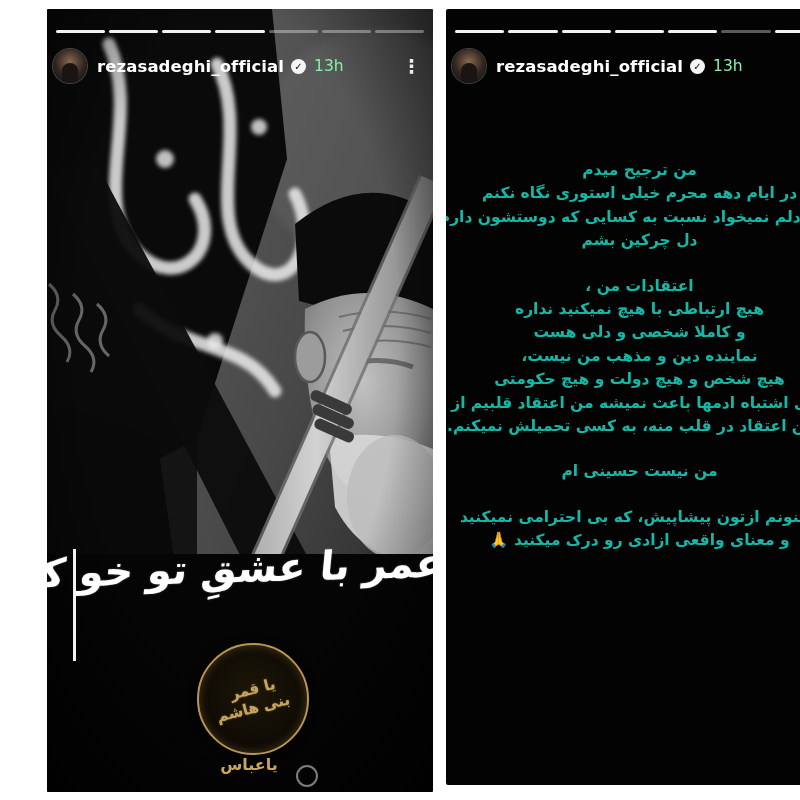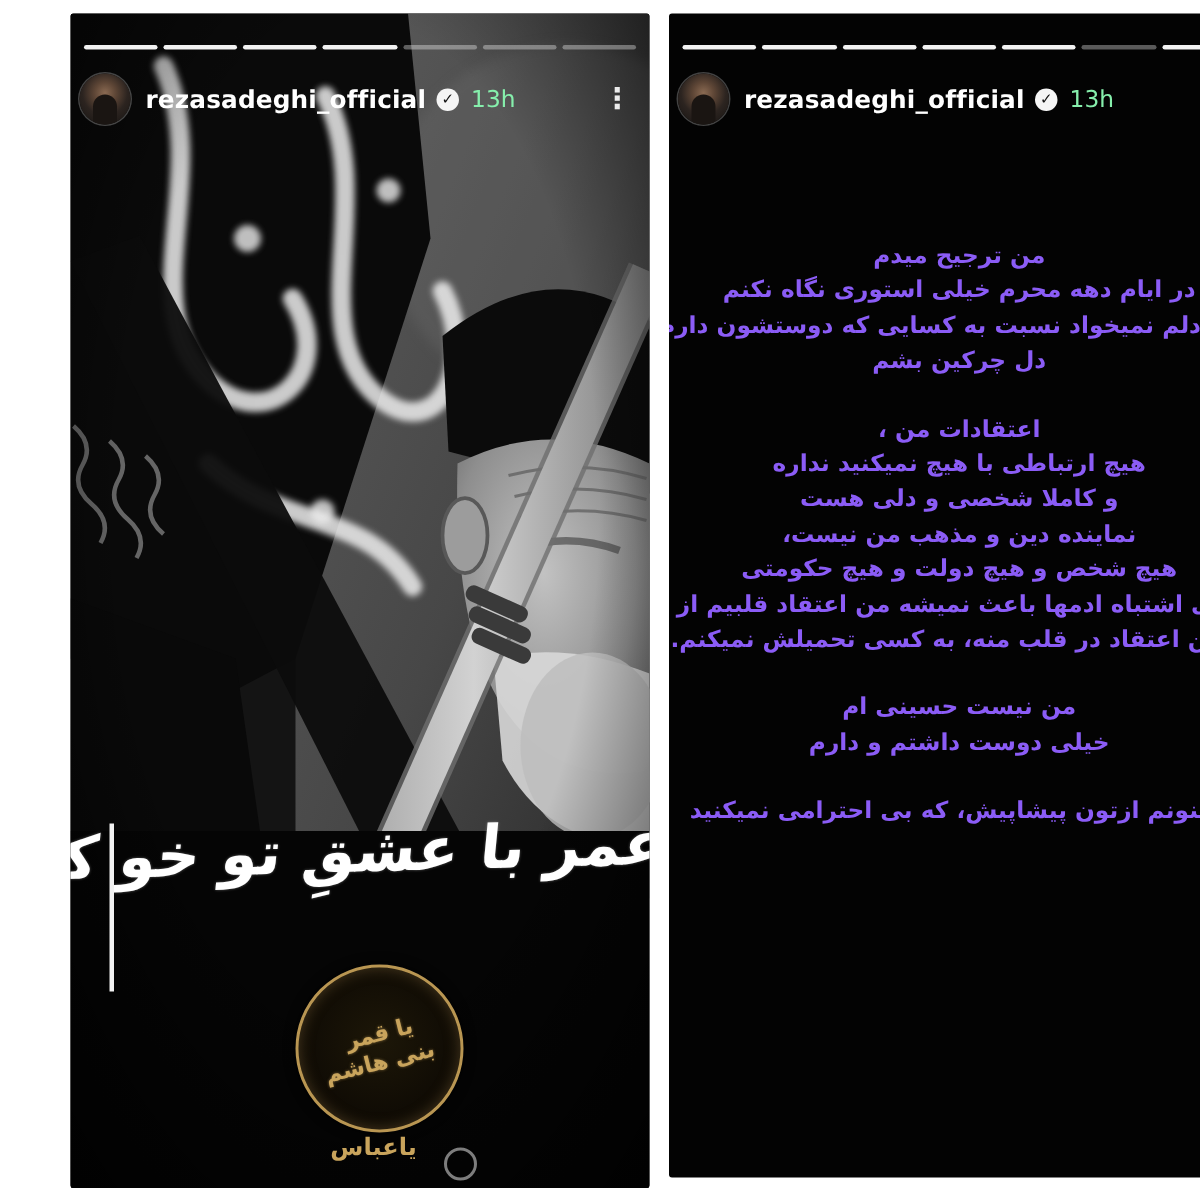--- a/index.html
+++ b/index.html
@@ -27,21 +27,21 @@
     font-size:10px;font-weight:bold;display:flex;align-items:center;justify-content:center;
     margin-left:7px;flex:0 0 15px;}
   .timestamp{color:#86efac;font-size:15.5px;margin-left:8px;white-space:nowrap;}
   .more-btn{margin-left:auto;color:#ececec;font-size:19px;font-weight:bold;line-height:1;
     padding:4px 6px;letter-spacing:0;}
 
   
   .caption-area{position:absolute;top:150px;left:0;right:0;display:flex;flex-direction:column;
     align-items:center;gap:22px;z-index:10;}
   .para{display:flex;flex-direction:column;align-items:center;}
-  .line{direction:rtl;unicode-bidi:embed;color:#8b5cf6;font-weight:bold;font-size:15.5px;
+  .line{direction:rtl;unicode-bidi:embed;color:#14b8a6;font-weight:bold;font-size:15.5px;
     line-height:23.4px;text-align:center;white-space:nowrap;}
 
   
   .photo{position:absolute;inset:0;z-index:1;}
 
   
   .calli-wrap{position:absolute;left:0;right:0;top:536px;z-index:20;display:flex;justify-content:center;}
   .calli{direction:rtl;color:#ffffff;font-size:40px;font-weight:bold;white-space:nowrap;
     transform:skewX(-7deg) rotate(-1.5deg);text-shadow:0 0 2px rgba(255,255,255,.35);
     font-family:"DejaVu Sans",sans-serif;}
@@ -217,21 +217,21 @@
           <div class="line" dir="rtl">اعتقادات من ،</div>
           <div class="line" dir="rtl">هیچ ارتباطی با هیچ نمیکنید نداره</div>
           <div class="line" dir="rtl">و کاملا شخصی و دلی هست</div>
           <div class="line" dir="rtl">نماینده دین و مذهب من نیست،</div>
           <div class="line" dir="rtl">هیچ شخص و هیچ دولت و هیچ حکومتی</div>
           <div class="line" dir="rtl">سیاست های اشتباه ادمها باعث نمیشه من اعتقاد قلبیم از بین بره</div>
           <div class="line" dir="rtl">و این اعتقاد در قلب منه، به کسی تحمیلش نمیکنم.</div>
         </div>
         <div class="para">
           <div class="line" dir="rtl">من نیست حسینی ام</div>
-          <div class="line" dir="rtl">خیلی دوست داشتم و دارم</div>
         </div>
         <div class="para">
           <div class="line" dir="rtl">ممنونم ازتون پیشاپیش، که بی احترامی نمیکنید</div>
+          <div class="line" dir="rtl">و معنای واقعی ازادی رو درک میکنید 🙏</div>
         </div>
       </div>
   </div>
 
 </div>
 
 </body></html>

